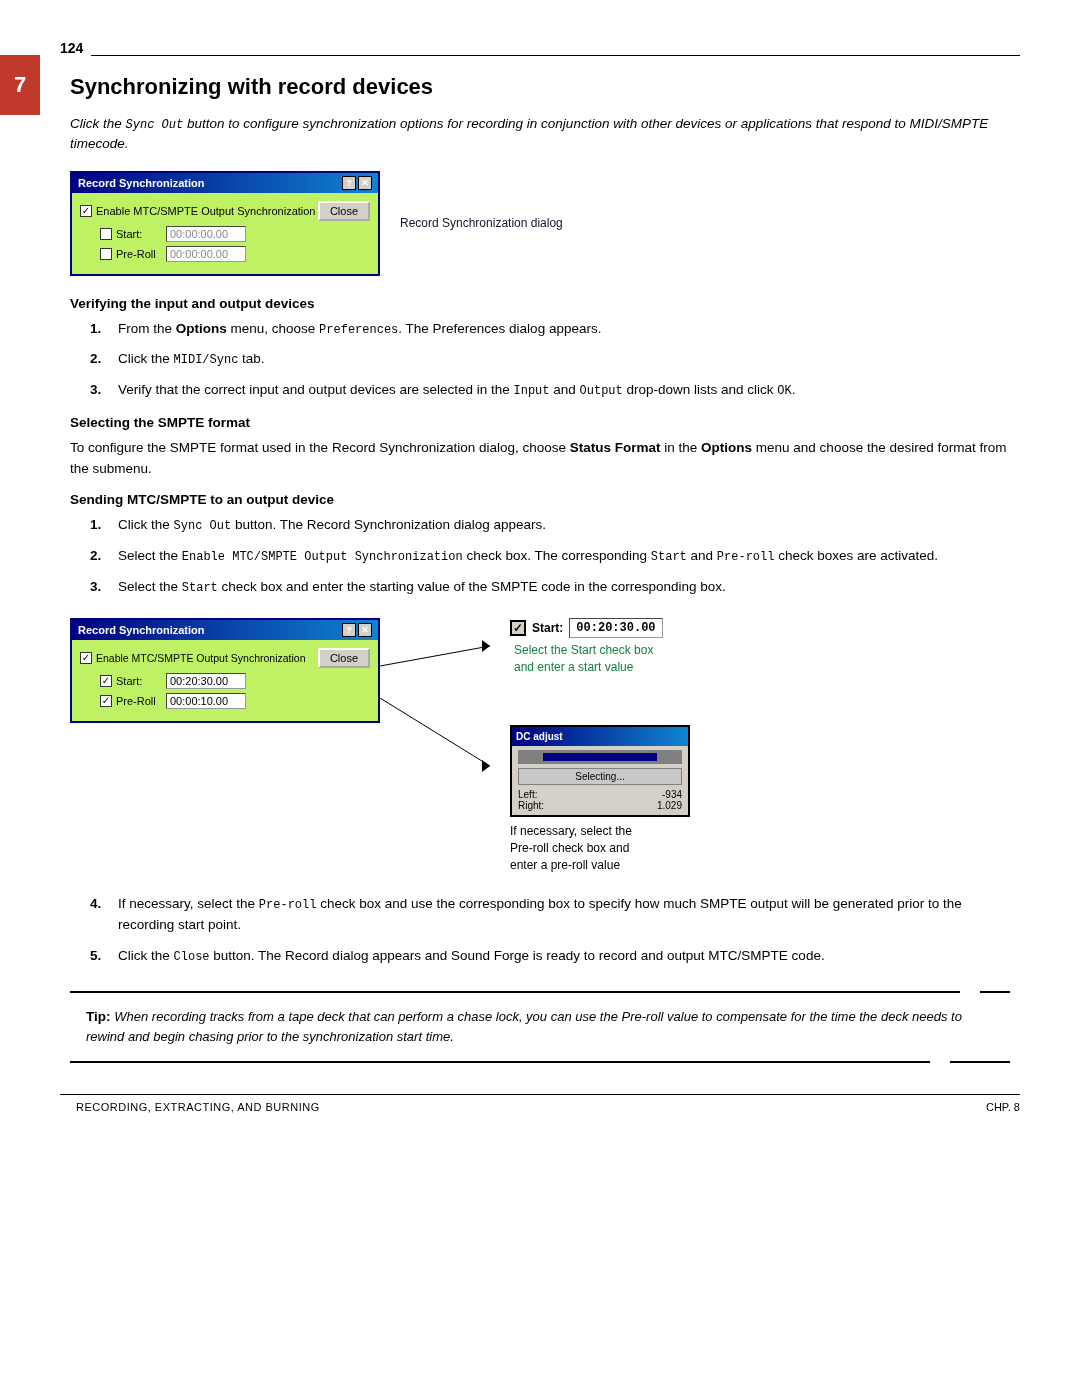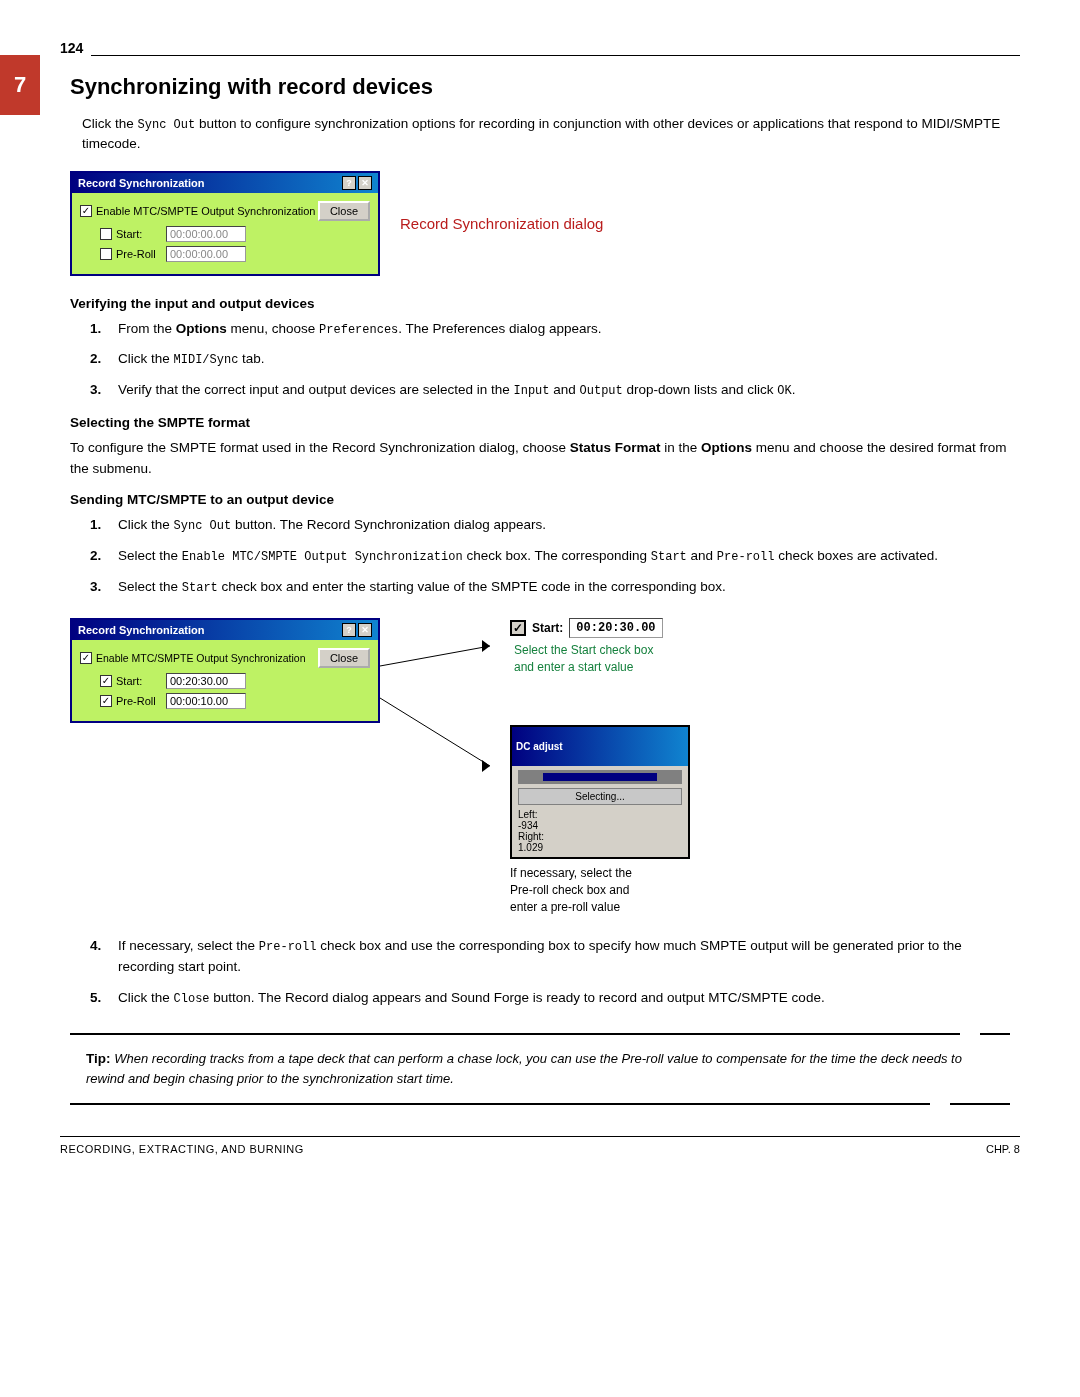--- a/index.html
+++ b/index.html
@@ -55,23 +55,24 @@
     
     .section-heading {
       font-size: 22px;
       font-weight: bold;
       margin-bottom: 14px;
       margin-left: 10px;
     }
 
     .intro-text {
       margin-bottom: 16px;
-      margin-left: 22px;
+      margin-left: 10px;
       line-height: 1.5;
       font-size: 13.5px;
+      font-style: italic;
     }
 
     
     .dialog-container {
       display: flex;
       align-items: flex-start;
       margin-bottom: 20px;
       margin-left: 10px;
     }
 
@@ -174,22 +175,22 @@
       background: #d4d0c8;
       border: 2px outset #fff;
       padding: 2px 10px;
       font-size: 11px;
       cursor: pointer;
       margin-left: auto;
     }
 
     .dialog-caption {
       margin-left: 20px;
-      font-size: 15px;
-      color: #b91c1c;
+      font-size: 12px;
+      color: #0f172a;
       align-self: center;
     }
 
     
     .subsection-heading {
       font-size: 13.5px;
       font-weight: bold;
       margin-bottom: 8px;
       margin-left: 10px;
     }
@@ -242,36 +243,35 @@
       border: 2px solid #000;
       background: #d4d0c8;
       width: 180px;
       font-size: 10px;
       font-family: 'Tahoma', Arial, sans-serif;
     }
 
     .dc-titlebar {
       background: linear-gradient(to right, #000080, #1084d0);
       color: #fff;
-      padding: 14px 4px;
+      padding: 4px 4px;
       font-size: 10px;
       font-weight: bold;
       display: flex;
       justify-content: space-between;
     }
 
     .dc-body {
       padding: 4px 6px;
     }
 
     .dc-row {
       display: flex;
       justify-content: space-between;
       font-size: 10px;
-      flex-direction: column;
     }
 
     
     .tip-box {
       border-top: 2px solid #000;
       border-bottom: 2px solid #000;
       margin: 24px 10px 20px 10px;
       padding: 14px 16px;
       position: relative;
     }
@@ -322,20 +322,21 @@
       justify-content: space-between;
       align-items: center;
       border-top: 1px solid #000;
       padding-top: 6px;
     }
 
     .footer-left {
       font-size: 11px;
       text-transform: uppercase;
       letter-spacing: 0.5px;
+      margin-left: 16px;
     }
 
     .footer-right {
       font-size: 11px;
     }
   </style>
 </head>
 <body>
 
 <div class="page">

